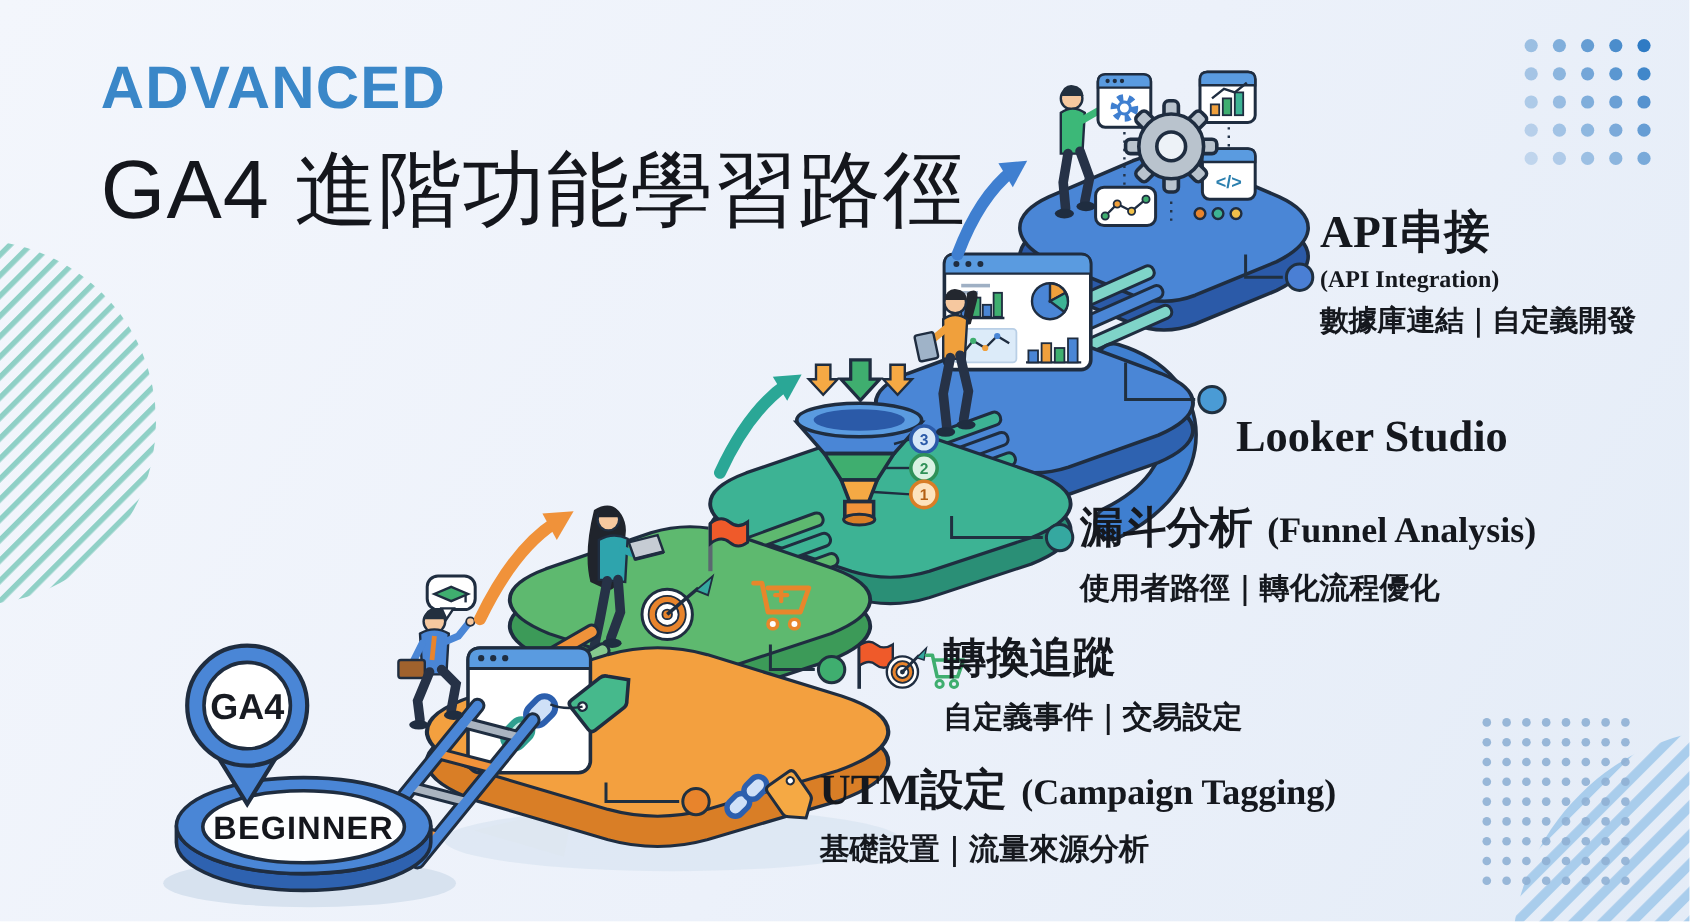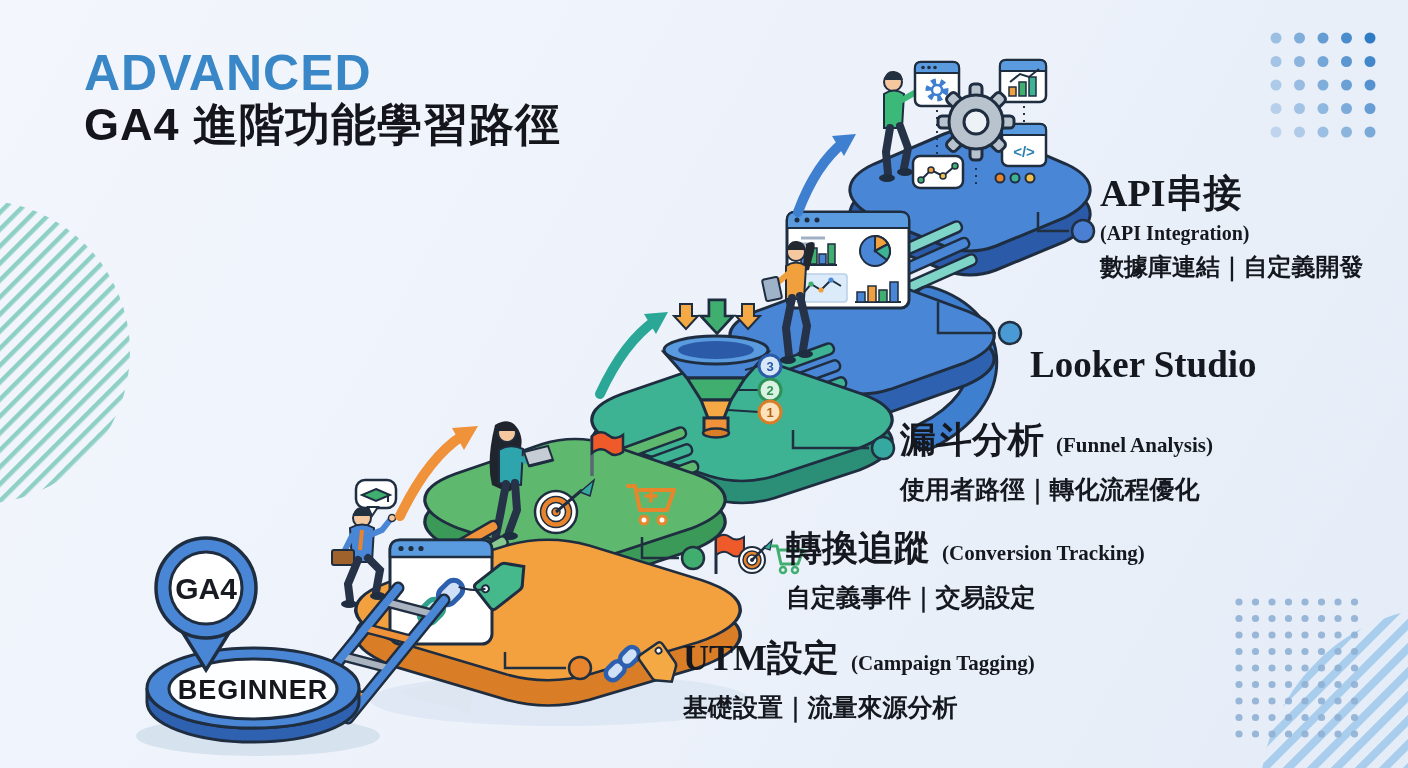--- a/index.html
+++ b/index.html
@@ -2,26 +2,26 @@
 <html><head>
 <meta charset="utf-8">
 <style>
   html,body{margin:0;padding:0;background:#ffffff;}
   .stage{
     position:relative;width:1408px;height:768px;overflow:hidden;
     background:linear-gradient(120deg,#f3f6fc 0%,#ecf1fa 55%,#e4ecf7 100%);
     font-family:"Liberation Sans","DejaVu Sans",sans-serif;color:#15181e;
   }
   .kicker{position:absolute;left:84px;top:44px;font-size:50px;font-weight:800;letter-spacing:1px;color:#3a87c8;}
-  .title{position:absolute;left:84px;top:95px;font-size:45px;font-weight:700;color:#14161c;letter-spacing:1px;}
+  .title{position:absolute;left:84px;top:113px;font-size:69px;font-weight:400;color:#14161c;letter-spacing:1px;}
   svg{position:absolute;left:0;top:0;}
   .ms{position:absolute;font-family:Liberation Serif, serif;}
   .ms .t{display:flex;align-items:baseline;gap:12px;white-space:nowrap;}
   .t-zh{font-size:36px;font-weight:800;}
-  .t-en{font-size:21px;font-weight:800;}
+  .t-en{font-size:30px;font-weight:800;}
   .sub{font-size:25px;font-weight:700;margin-top:8px;white-space:nowrap;}
   .ms-api .t-zh{font-size:38px;}
   .api-en{font-size:20px;font-weight:800;margin-top:3px;}
   .ms-api .sub{font-size:24px;margin-top:6px;}
   .ms-looker .t-zh{font-size:37px;margin-top:40px;}
 </style>
 </head>
 <body>
 
 <div class="stage">
@@ -490,21 +490,20 @@
     <div class="t">
       <span class="t-zh">UTM設定</span>
       <span class="t-en">(Campaign Tagging)</span>
     </div>
     <div class="sub">基礎設置｜流量來源分析</div>
   </div>
 
   <div class="ms" style="left:786px;top:524px;">
     <div class="t">
       <span class="t-zh">轉換追蹤</span>
-      <span class="t-en">(Conversion Tracking)</span>
     </div>
     <div class="sub">自定義事件｜交易設定</div>
   </div>
 
   <div class="ms" style="left:900px;top:416px;">
     <div class="t">
       <span class="t-zh">漏斗分析</span>
       <span class="t-en">(Funnel Analysis)</span>
     </div>
     <div class="sub">使用者路徑｜轉化流程優化</div>

